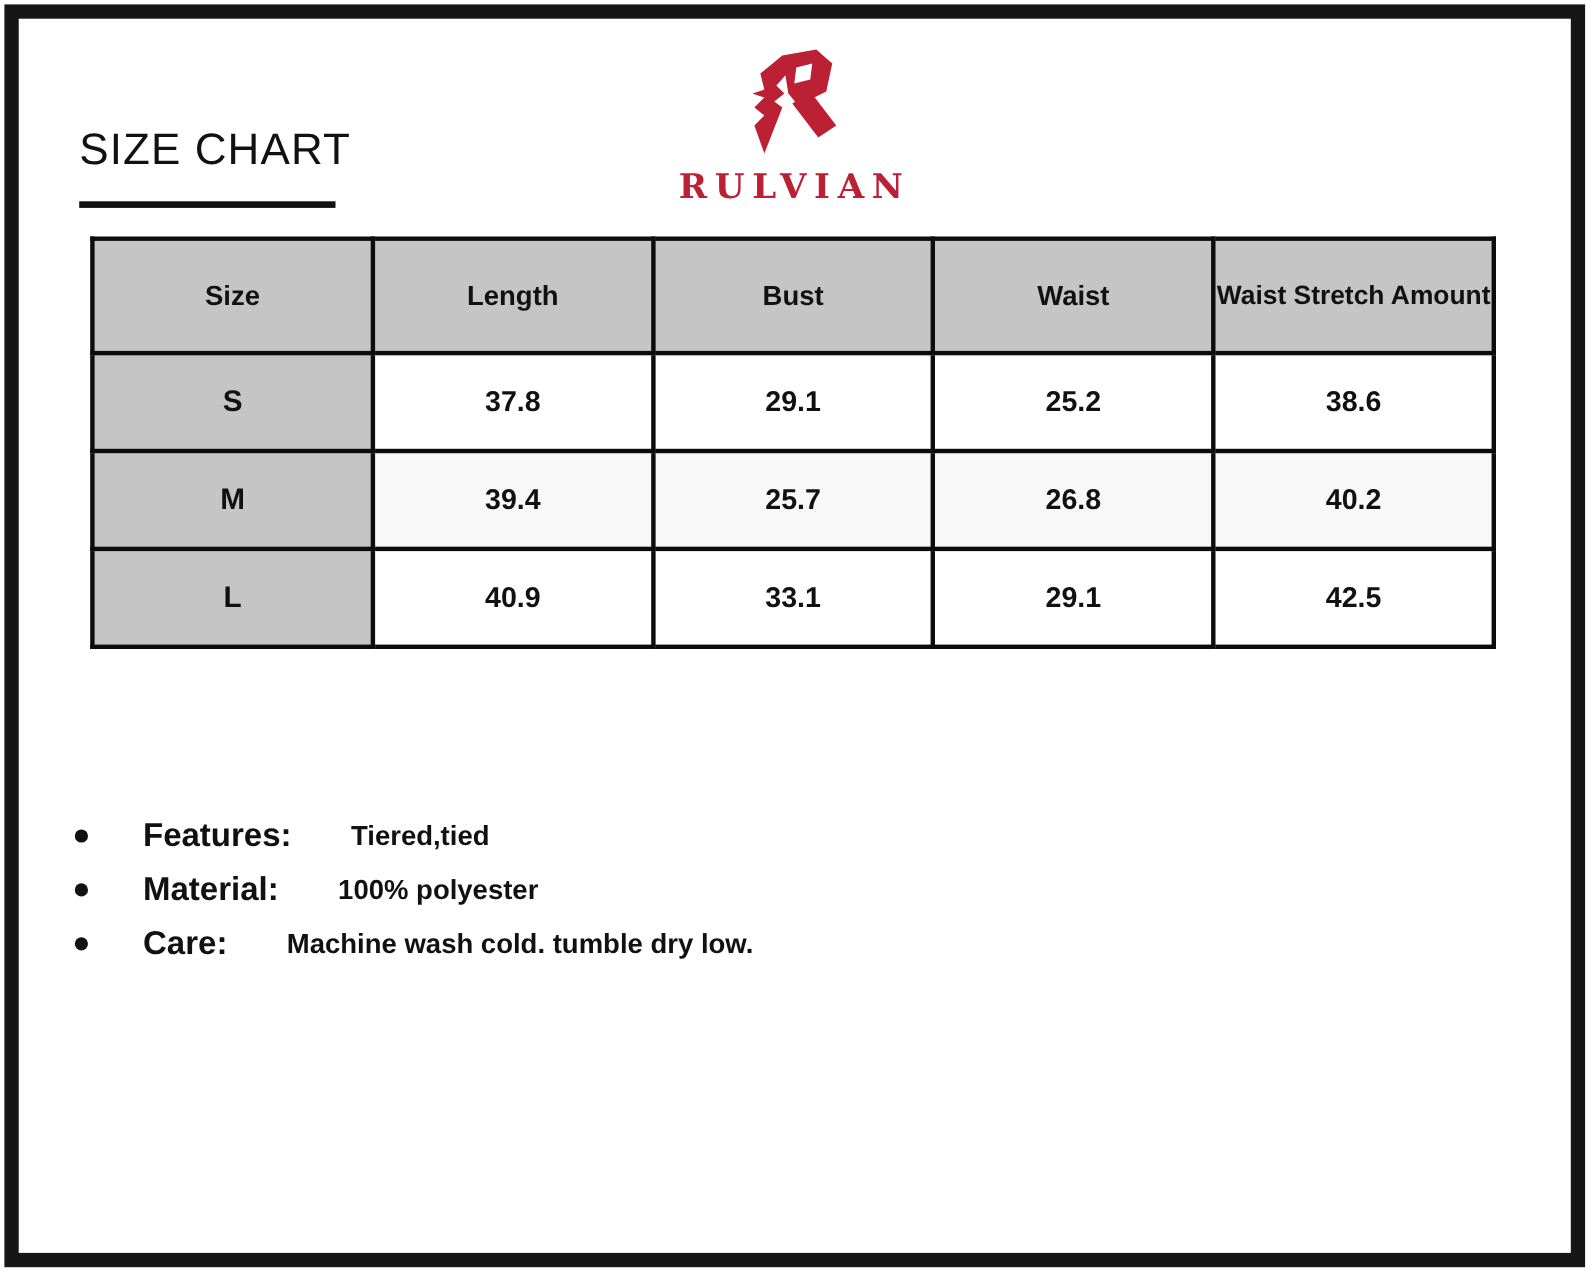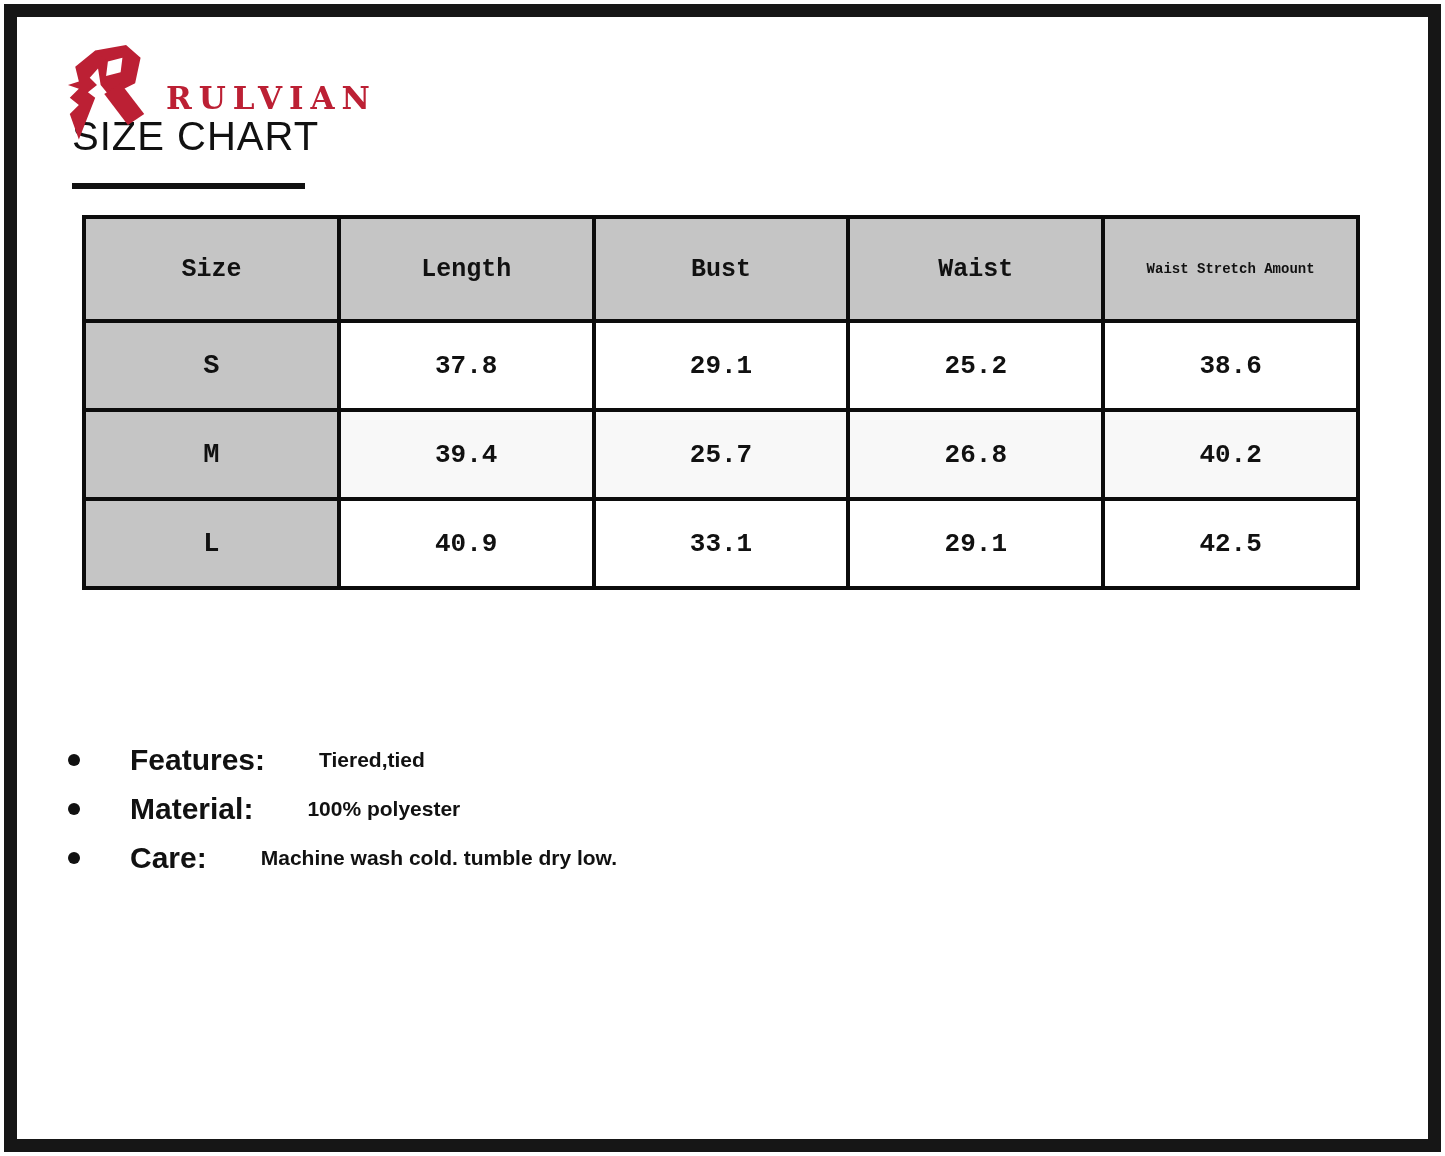--- a/index.html
+++ b/index.html
@@ -34,57 +34,55 @@
   }
   .title-underline{
     position:absolute;
     left:72px;top:183px;
     width:233px;height:6px;
     background:var(--ink);
   }
   .logo{
     position:absolute;
     left:0;right:0;top:44px;
-    display:flex;flex-direction:row;align-items:center;
+    display:flex;flex-direction:column;align-items:center;
     pointer-events:none;
-    padding-left:48px;
   }
   .logo svg{width:118px;height:102px;display:block;}
   .logo-text{
     margin-top:6px;
     font-family:"DejaVu Serif",serif;
     font-weight:bold;
     font-size:31px;
     letter-spacing:7px;
     color:var(--brand-red);
     white-space:nowrap;
   }
   table.size-table{
     position:absolute;
     left:82px;top:215px;
     width:1278px;
     border-collapse:collapse;
     table-layout:fixed;
-    font-family:Liberation Mono, monospace;
   }
   .size-table th,.size-table td{
     border:4px solid var(--line);
     text-align:center;
     vertical-align:middle;
     color:var(--ink);
     padding:0;
   }
   .size-table thead th{
     background:var(--header-bg);
     height:104px;
     font-size:25px;
     font-weight:bold;
   }
   .size-table thead th.small{
-    font-size:14px;
+    font-size:24px;
   }
   .size-table tbody th{
     background:var(--header-bg);
     font-size:27px;
     font-weight:bold;
   }
   .size-table tbody td{
     background:#ffffff;
     font-size:26px;
     font-weight:bold;
@@ -113,21 +111,21 @@
     margin-right:13px;
     flex:0 0 auto;
   }
   .detail-label{
     font-size:30px;
     font-weight:bold;
     color:var(--ink);
     white-space:nowrap;
   }
   .detail-value{
-    font-size:21px;
+    font-size:25px;
     font-weight:bold;
     color:var(--ink);
     margin-left:17px;
     white-space:nowrap;
   }
 </style>
 </head>
 <body>
 
 <div class="frame"></div>

